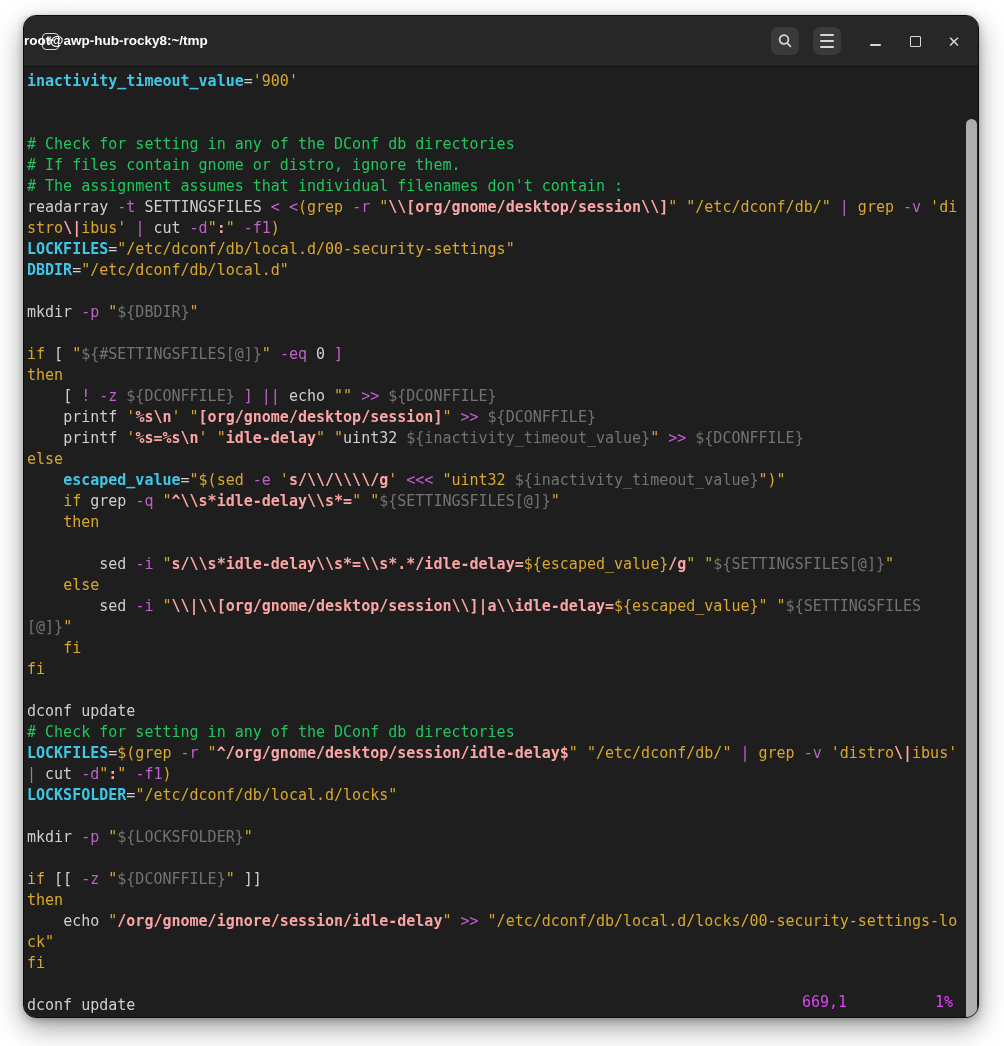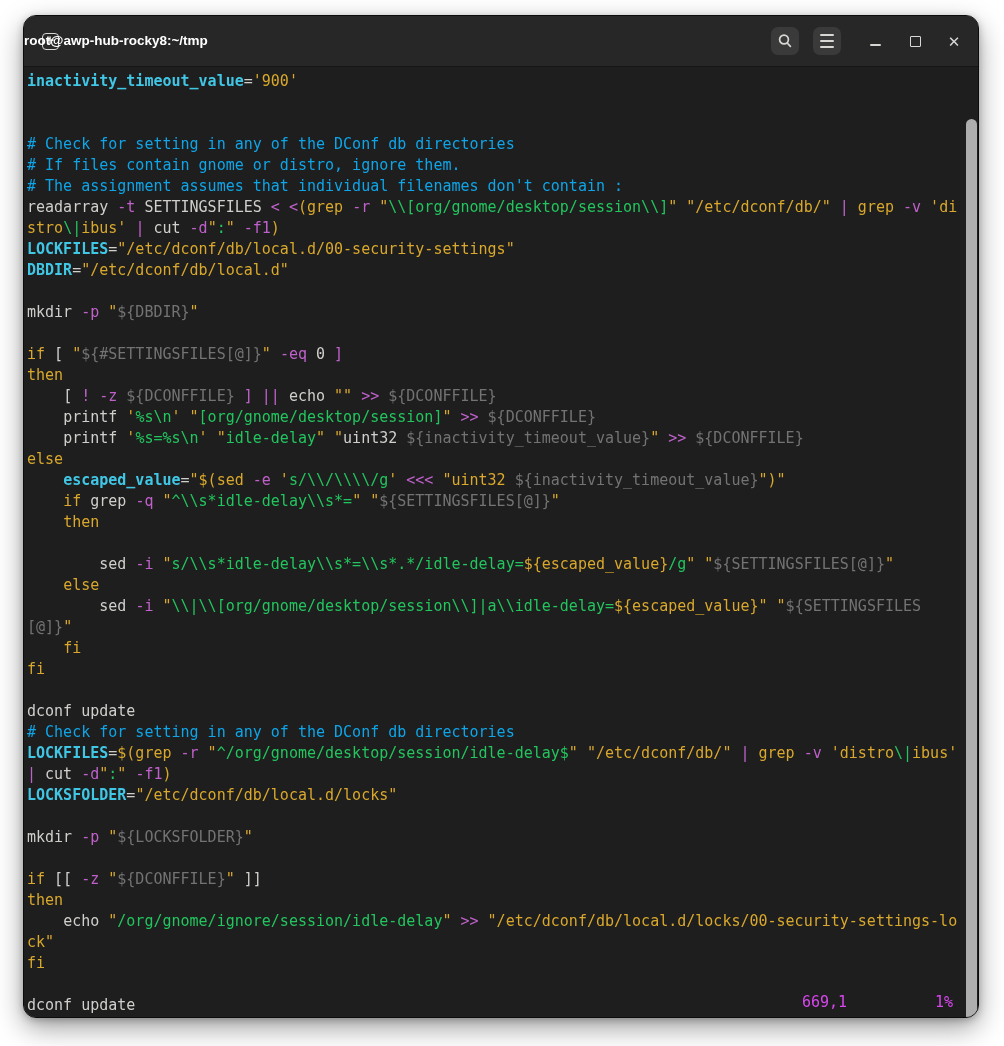--- a/index.html
+++ b/index.html
@@ -23,25 +23,25 @@
   .hamburger .bar{width:14px;height:1.8px;border-radius:1px;}
   .min-glyph{width:11px;height:1.8px;border-radius:1px;background:#d8d7d4;margin-top:8px;}
   .max-glyph{width:9px;height:9px;border:1.6px solid #d8d7d4;border-radius:1px;}
   .close-glyph{color:#d8d7d4;font-size:15px;line-height:15px;}
   .screen{position:absolute;left:0;top:51px;right:0;bottom:0;}
   pre#code{margin:0;padding:4px 0 0 3px;width:104ch;
     font-family:"DejaVu Sans Mono", monospace;font-size:15px;line-height:21px;
     color:#d0cfcc;white-space:pre-wrap;word-break:break-all;}
   .tk-w{color:#d0cfcc;}
   .tk-y{color:#d9a82c;}
-  .tk-k{color:#0ea5e9;}
+  .tk-k{color:#22c55e;}
   .tk-c{color:#737373;}
   .tk-v{color:#41c7e6;font-weight:bold;text-align:right;}
   .tk-p{color:#c061cb;}
-  .tk-u{color:#22c55e;}
+  .tk-u{color:#fca5a5;font-weight:bold;}
   .statusline{position:absolute;left:0;right:0;bottom:4px;height:21px;
     font-family:"DejaVu Sans Mono", monospace;font-size:15px;line-height:21px;color:#d946ef;}
   .ruler{position:absolute;left:778px;}
   .percent{position:absolute;left:911px;}
   .scrollbar{position:absolute;right:1px;top:52px;width:11px;height:945px;
     background:#aeaeae;border-radius:6px;}
   svg{display:block;}
 </style>
 </head>
 <body>

